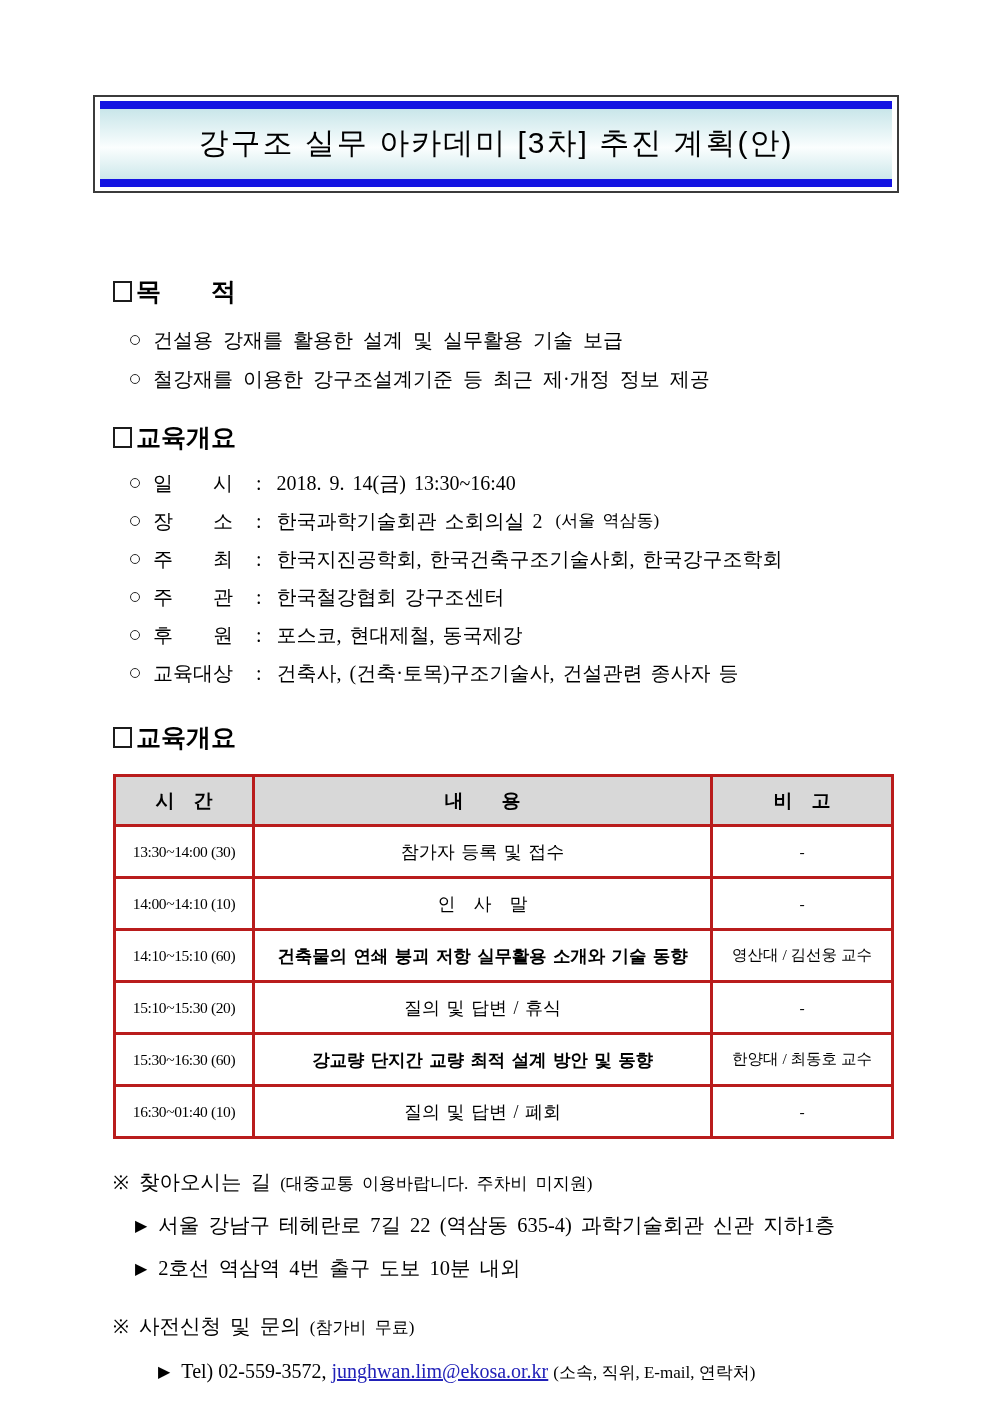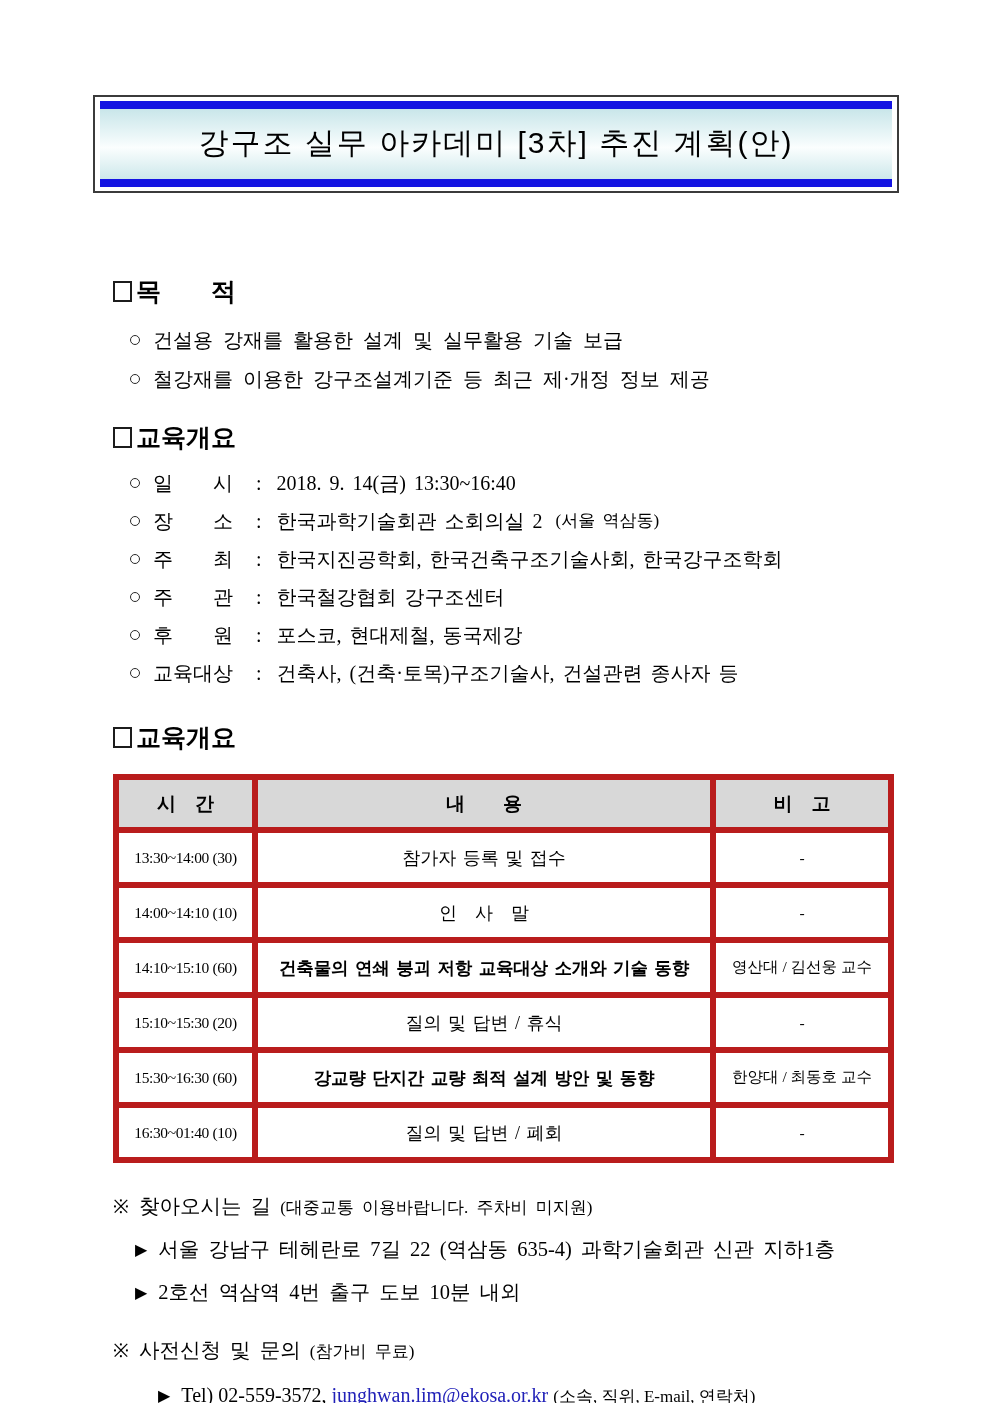--- a/index.html
+++ b/index.html
@@ -66,21 +66,21 @@
   .ov-label{display:inline-block;min-width:90px;white-space:nowrap;}
   .ov-colon{margin:0 2px 0 0;}
   .small{font-size:17px;}
 
   
   table.schedule{
     width:100%;border-collapse:collapse;margin-top:23px;
     border:2px solid #000;table-layout:fixed;
   }
   table.schedule th,table.schedule td{
-    border:6px solid #b91c1c;text-align:center;vertical-align:middle;
+    border:3px solid #b91c1c;text-align:center;vertical-align:middle;
     overflow:hidden;white-space:nowrap;
   }
   table.schedule th{
     background:#d8d8d8;font-weight:bold;font-size:19px;height:45px;
   }
   table.schedule td{height:47px;}
   td.time{font-size:15.5px;letter-spacing:-0.4px;}
   td.content{font-size:18px;word-spacing:2px;}
   td.content.emph{
     font-family:"Liberation Sans","DejaVu Sans",sans-serif;
@@ -188,21 +188,21 @@
         <td class="content">참가자 등록 및 접수</td>
         <td class="note">-</td>
       </tr>
       <tr>
         <td class="time">14:00~14:10 (10)</td>
         <td class="content">인　사　말</td>
         <td class="note">-</td>
       </tr>
       <tr>
         <td class="time">14:10~15:10 (60)</td>
-        <td class="content emph">건축물의 연쇄 붕괴 저항 교육대상 소개와 기술 동향</td>
+        <td class="content emph">건축물의 연쇄 붕괴 저항 실무활용 소개와 기술 동향</td>
         <td class="note">영산대 / 김선웅 교수</td>
       </tr>
       <tr>
         <td class="time">15:10~15:30 (20)</td>
         <td class="content">질의 및 답변 / 휴식</td>
         <td class="note">-</td>
       </tr>
       <tr>
         <td class="time">15:30~16:30 (60)</td>
         <td class="content emph">강교량 단지간 교량 최적 설계 방안 및 동향</td>

